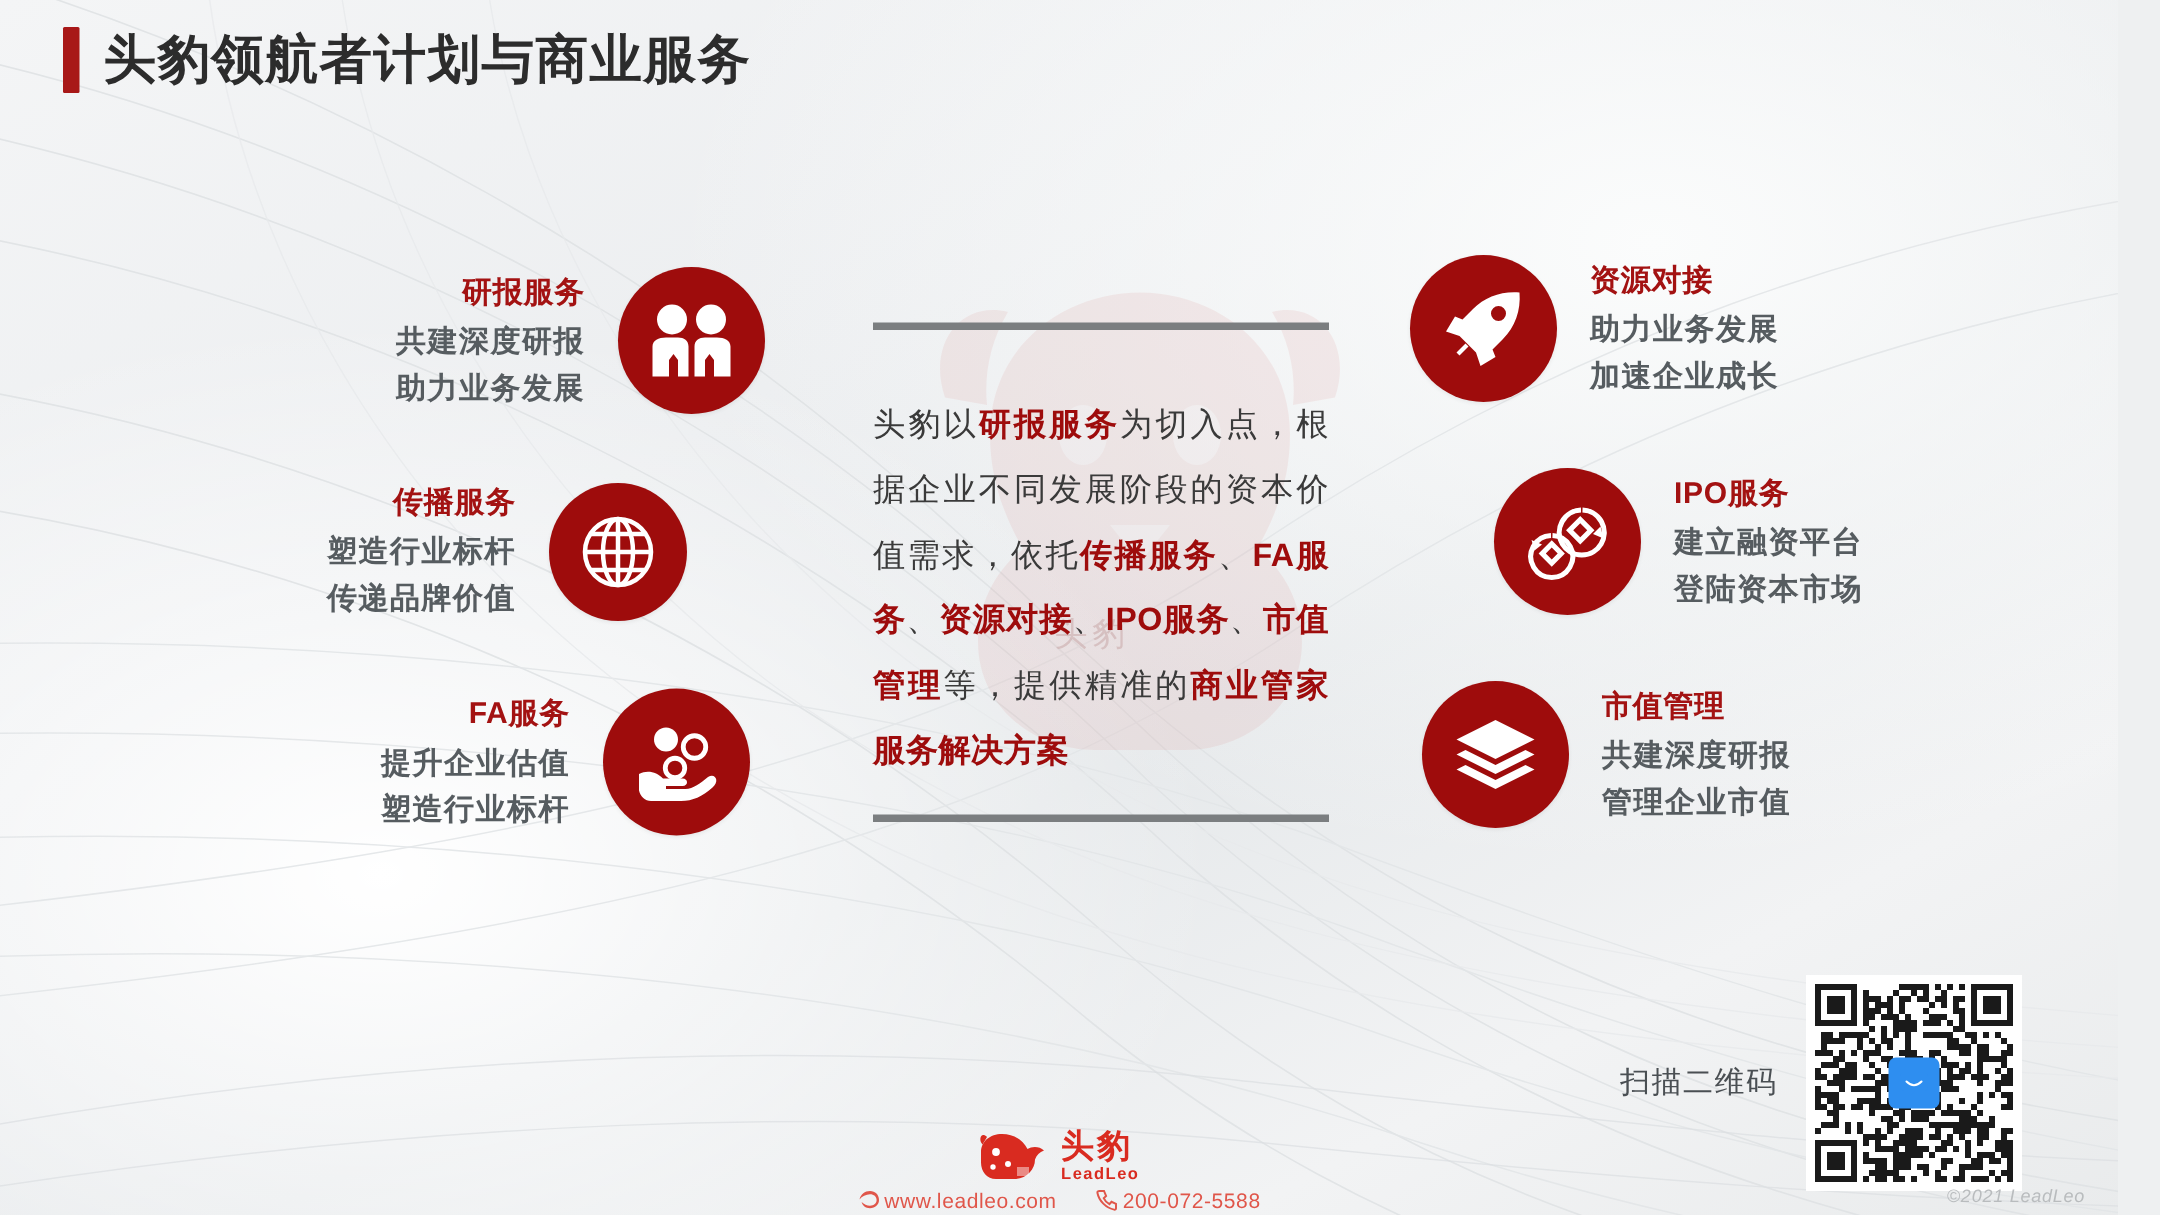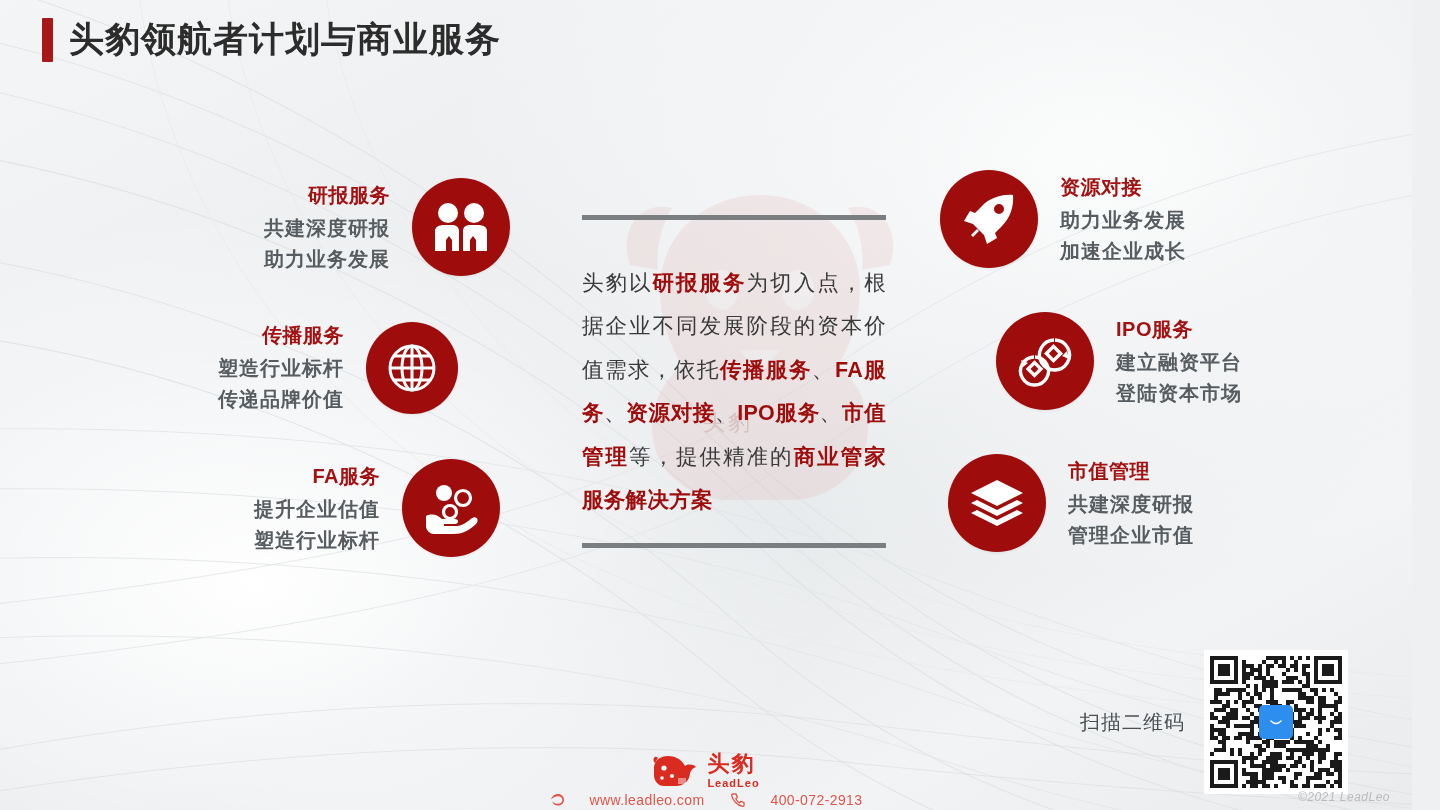--- a/index.html
+++ b/index.html
@@ -102,21 +102,21 @@
     position:absolute;right:22px;top:790px;font-size:12px;color:#b9bcbe;letter-spacing:.5px;font-style:italic;
   }
 
   
   .footer{position:absolute;left:0;right:0;bottom:2px;display:flex;flex-direction:column;align-items:center;}
   .brand{display:flex;align-items:center;gap:9px;}
   .brand-name{display:flex;flex-direction:column;line-height:1;}
   .brand-cn{font-size:22px;font-weight:bold;color:#d92b20;letter-spacing:2px;}
   .brand-en{font-size:11px;font-weight:bold;color:#d92b20;letter-spacing:1px;margin-top:3px;}
   .fcontact{display:flex;align-items:center;gap:26px;margin-top:3px;}
-  .fitem{display:flex;align-items:flex-end;gap:24px;font-size:14px;color:#e0564a;letter-spacing:.4px;}
+  .fitem{display:flex;align-items:flex-end;gap:2px;font-size:14px;color:#e0564a;letter-spacing:.4px;}
 </style>
 </head>
 <body>
 
 <div class="slide">
 
   <div class="bg-swoosh">
     <svg viewBox="0 0 1440 810" preserveAspectRatio="none">
       <g fill="none" stroke="#dfe2e4" stroke-width="1.1" opacity=".85">
         <path d="M-60 30 C 240 90 520 240 760 470 C 960 660 1180 760 1480 800"></path>
@@ -328,18 +328,18 @@
                    C4 11 6 11.8 8 11.8 C10.6 11.8 12.4 10.2 12.4 8 C12.4 5.8 10.6 4.2 8 4.2
                    C5.4 4.2 2.6 5.6 1 7.6 C1.8 4.3 4.6 2 8 2 Z" fill="#e0564a"></path>
         </svg>
         <span>www.leadleo.com</span>
       </div>
       <div class="fitem">
         <svg width="16" height="16" viewBox="0 0 16 16">
           <path d="M3 2 L6 2 L7.4 5.4 L5.8 6.8 C6.6 8.6 8 10 9.6 10.8 L11 9.2 L14 10.6 L14 13.6
                    C14 14.2 13.4 14.6 12.8 14.4 C7.4 13.4 2.6 8.6 1.6 3.2 C1.4 2.6 2 2 3 2 Z" fill="none" stroke="#e0564a" stroke-width="1.3"></path>
         </svg>
-        <span>400-072-2913</span>
+        <span>200-072-5588</span>
       </div>
     </div>
   </div>
 
 </div>
 
 </body></html>

